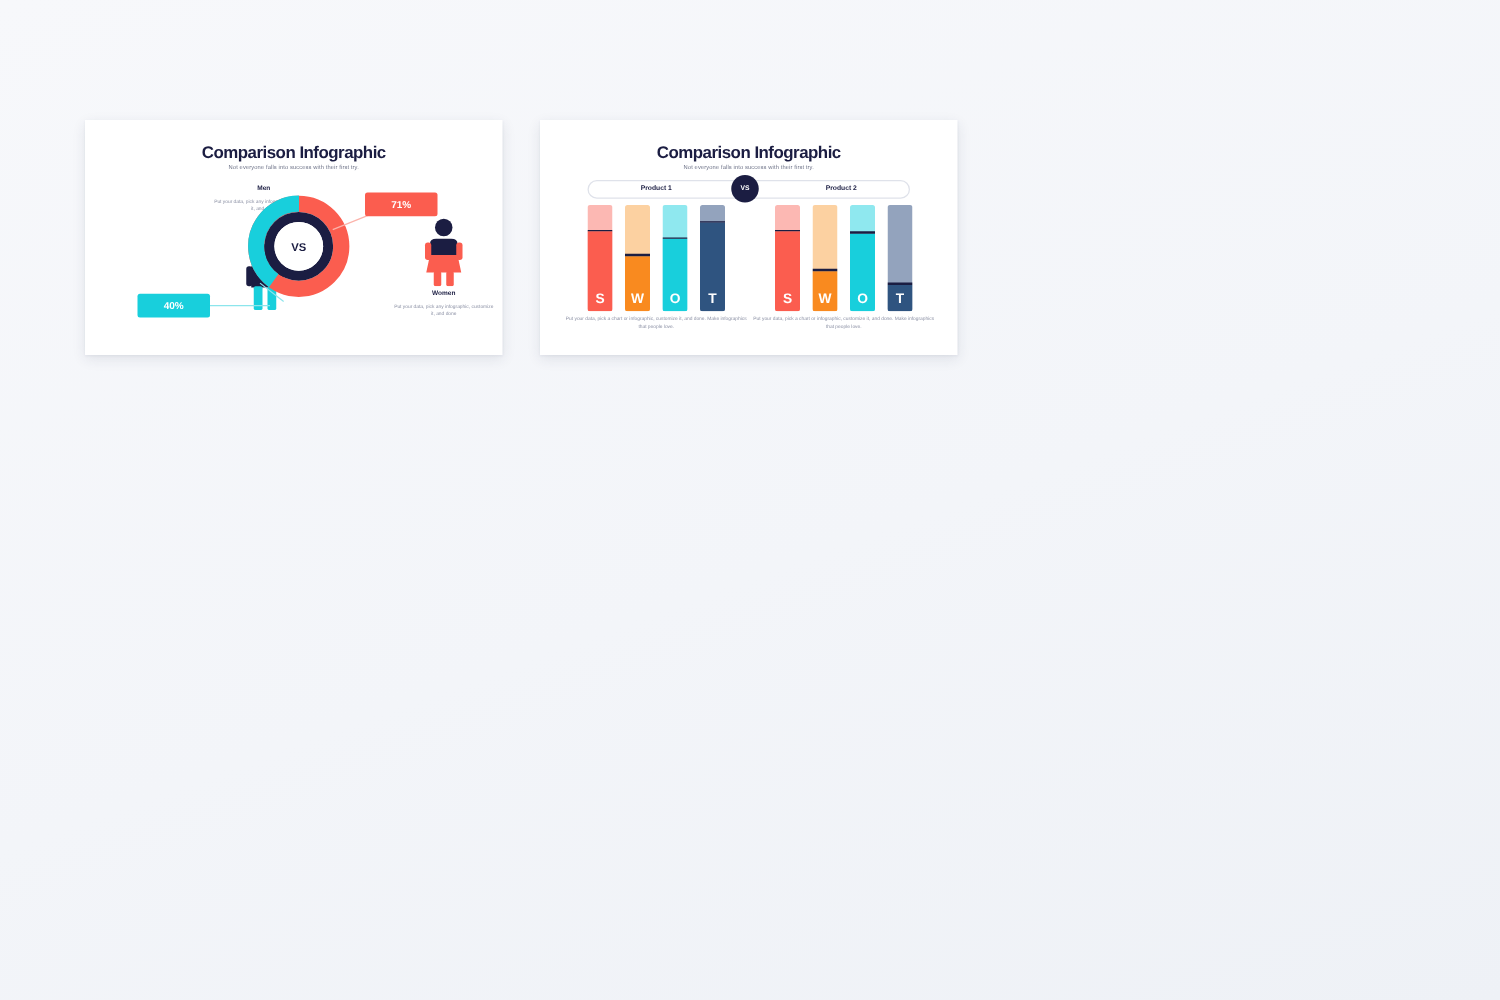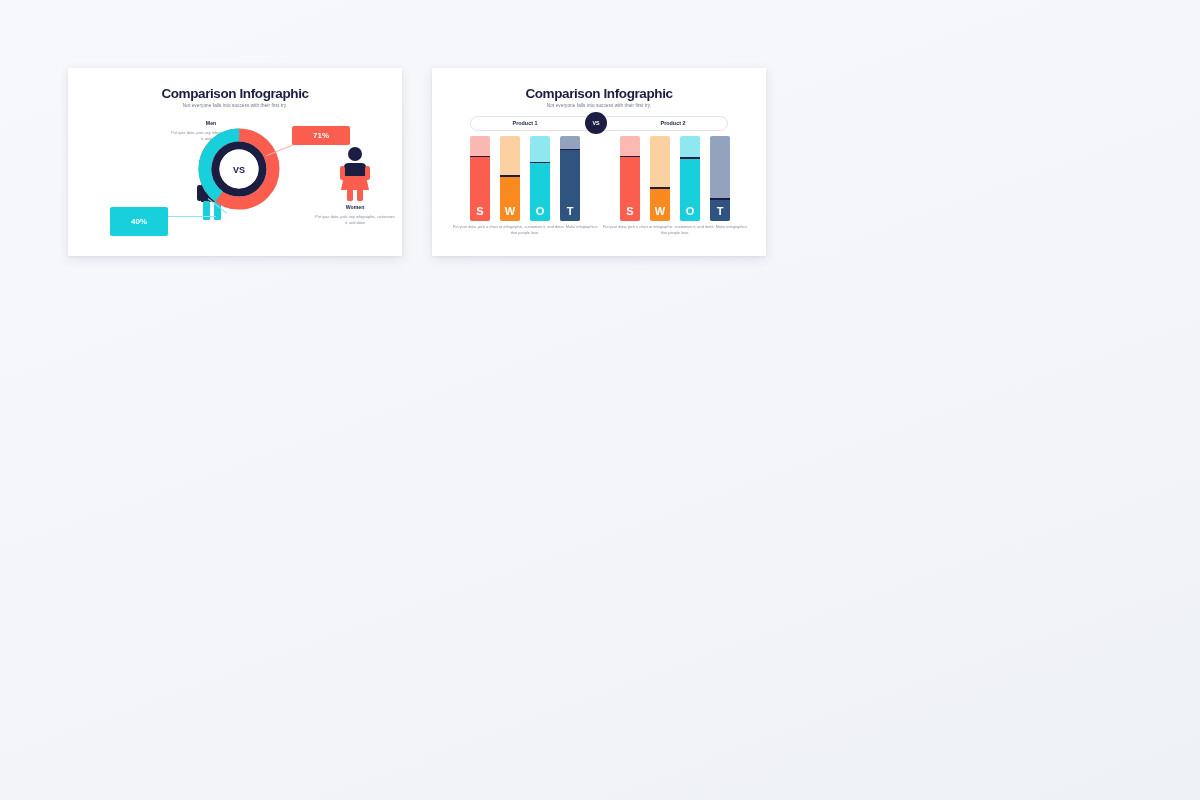--- a/index.html
+++ b/index.html
@@ -12,21 +12,21 @@
   }
   .stage {
     position: relative;
     width: 1200px; height: 800px;
     background: linear-gradient(160deg,#f7f8fb 0%,#f3f5f9 55%,#eef1f6 100%);
   }
 
   
   .card {
     position: absolute;
-    top: 68px;
+    top: 96px;
     width: 334px; height: 188px;
     background: #ffffff;
     box-shadow: 0 3px 10px rgba(40,50,80,.10), 0 1px 2px rgba(40,50,80,.06);
   }
   #card-men-women { left: 68px; }
   #card-swot      { left: 432px; }
 
   .card-inner { position: relative; width: 100%; height: 100%; }
 
   
@@ -68,21 +68,21 @@
   }
 
   
   .pct-badge {
     position: absolute;
     display: flex; align-items: center; justify-content: center;
     font-size: 8px; font-weight: 700; color: #ffffff;
     border-radius: 2px;
   }
   #badge-60 { left: 224px; top: 58px;  width: 58px; height: 19px; background: #fb5d4f; }
-  #badge-40 { left: 42px;  top: 139px; width: 58px; height: 29px; background: #18cfdc; }
+  #badge-40 { left: 42px;  top: 139px; width: 58px; height: 19px; background: #18cfdc; }
 
   .leader { position: absolute; height: 1px; }
   #leader-60 { background: #fbb3ab; }
   #leader-40 { background: #8ce5ec; }
 
   
   .product-bar {
     position: absolute; left: 38px; top: 48px;
     width: 258px; height: 15px;
     border: 1px solid #dfe2ea; border-radius: 7.5px;

